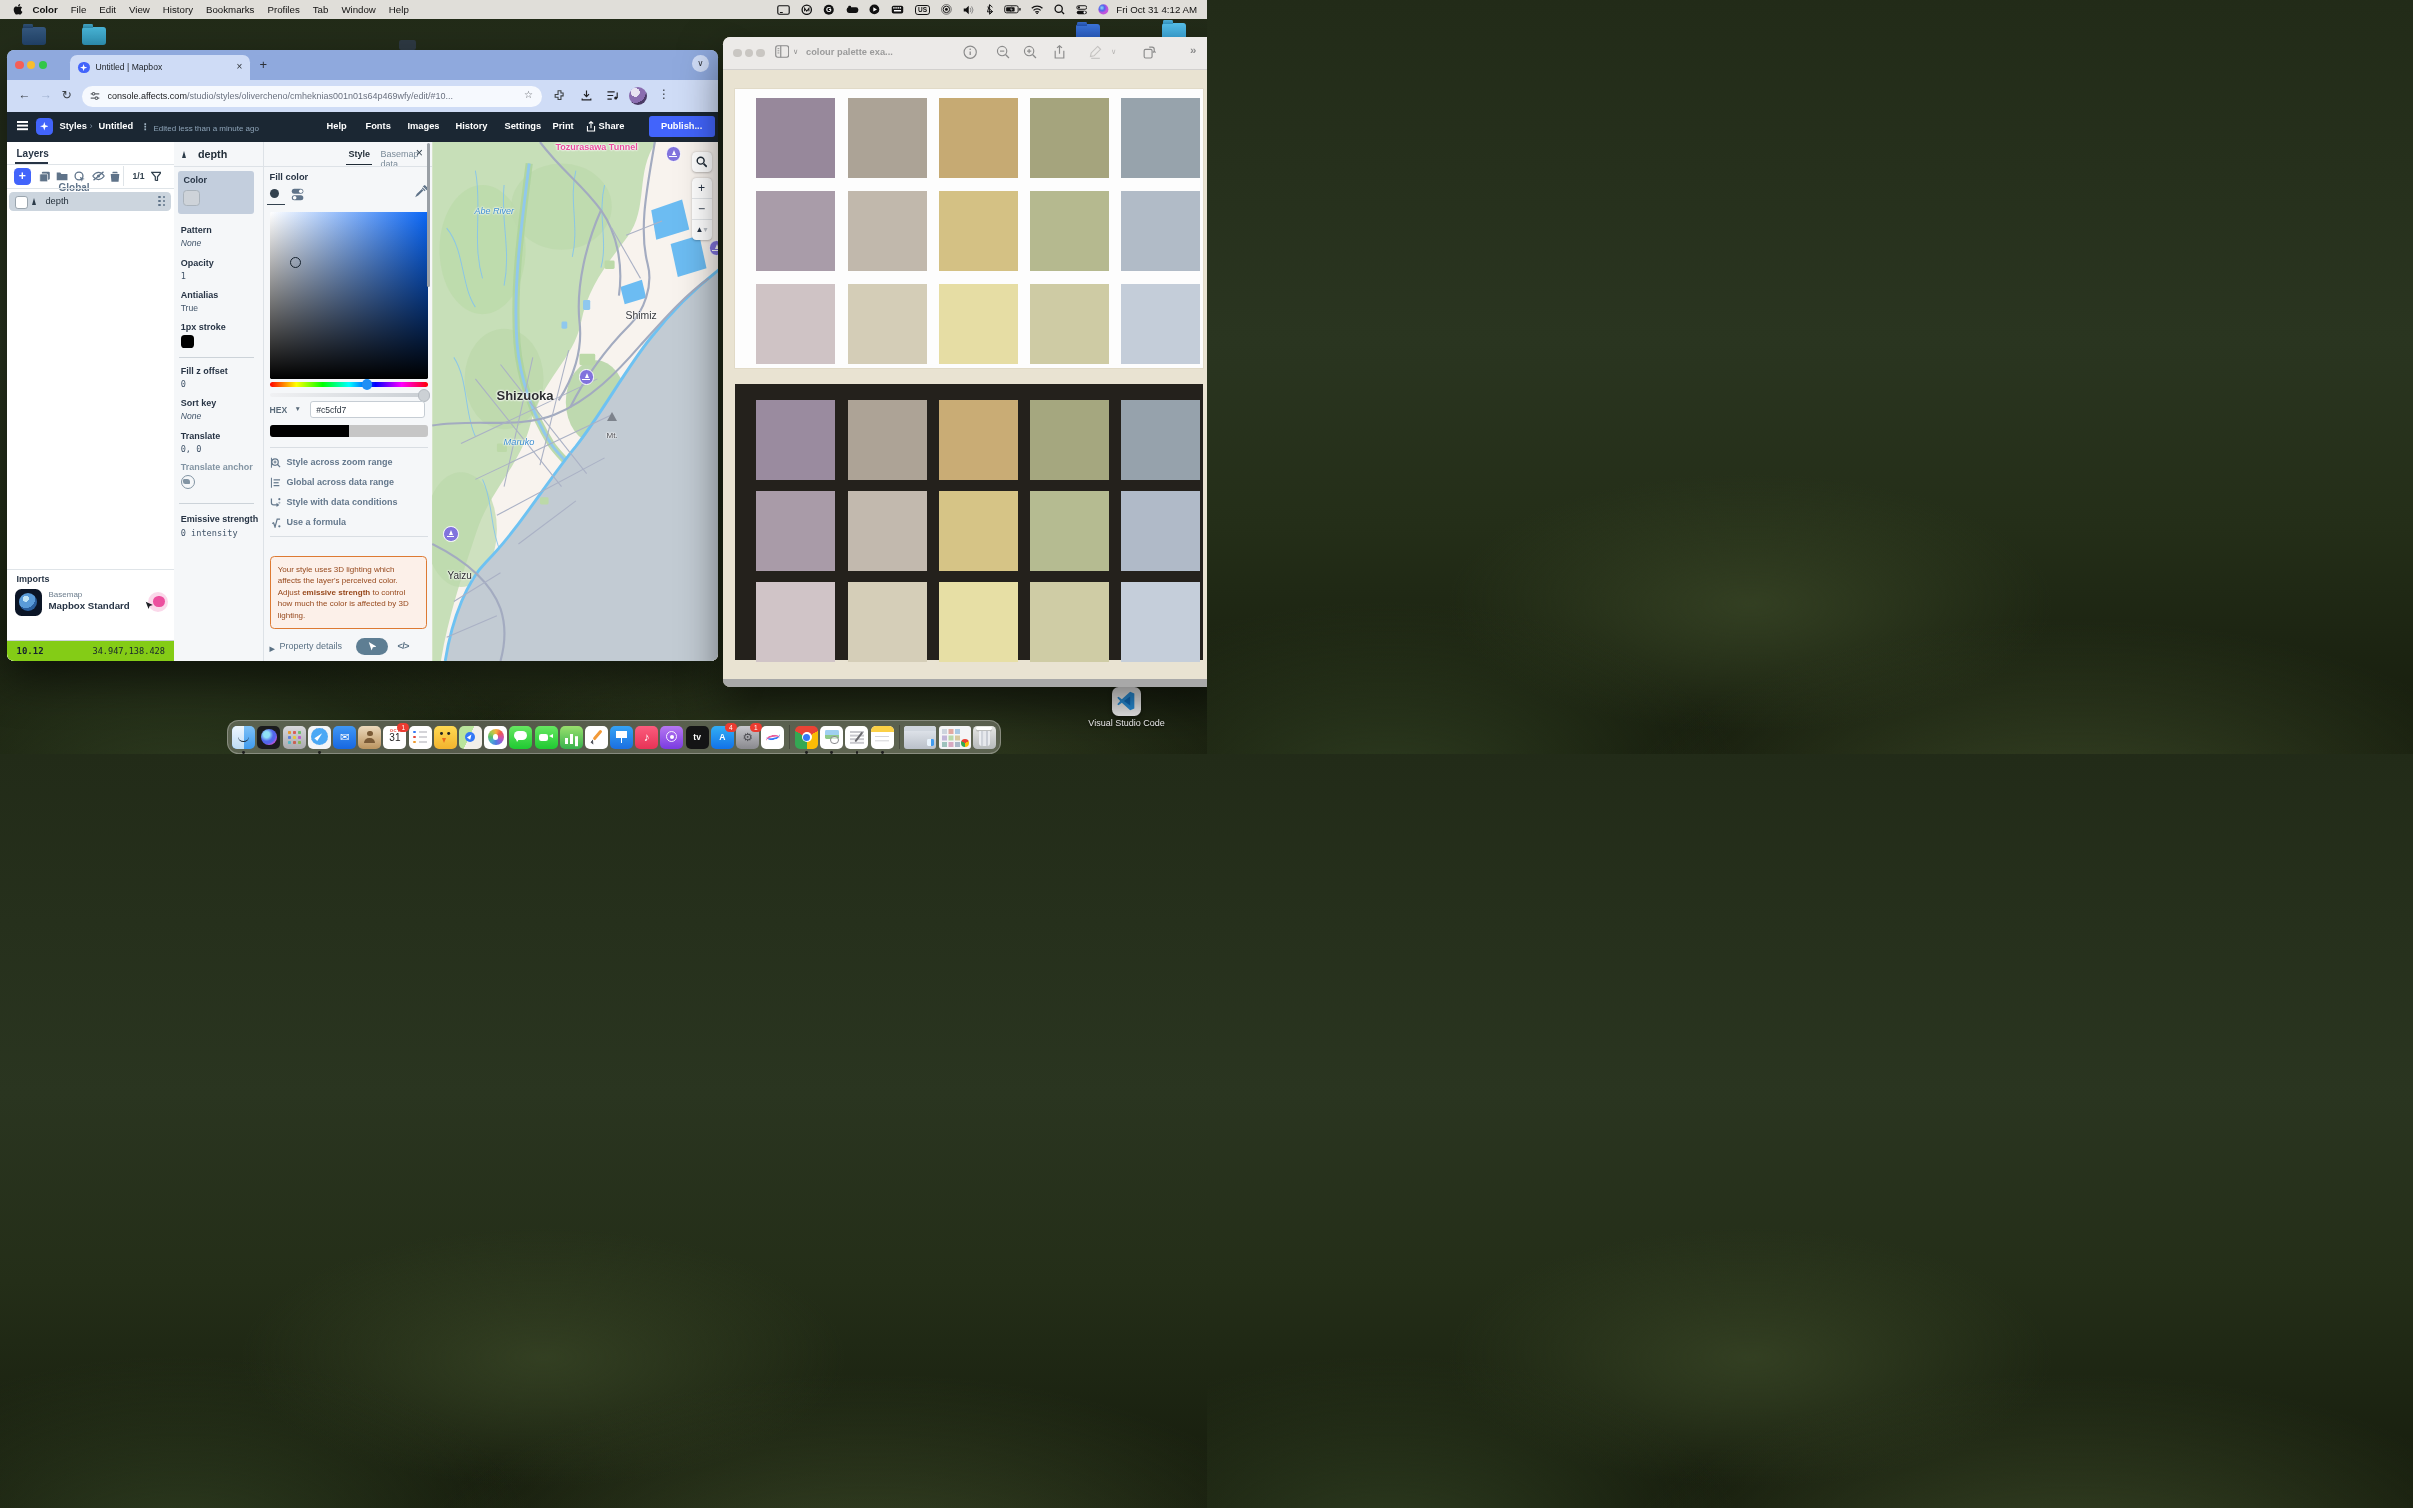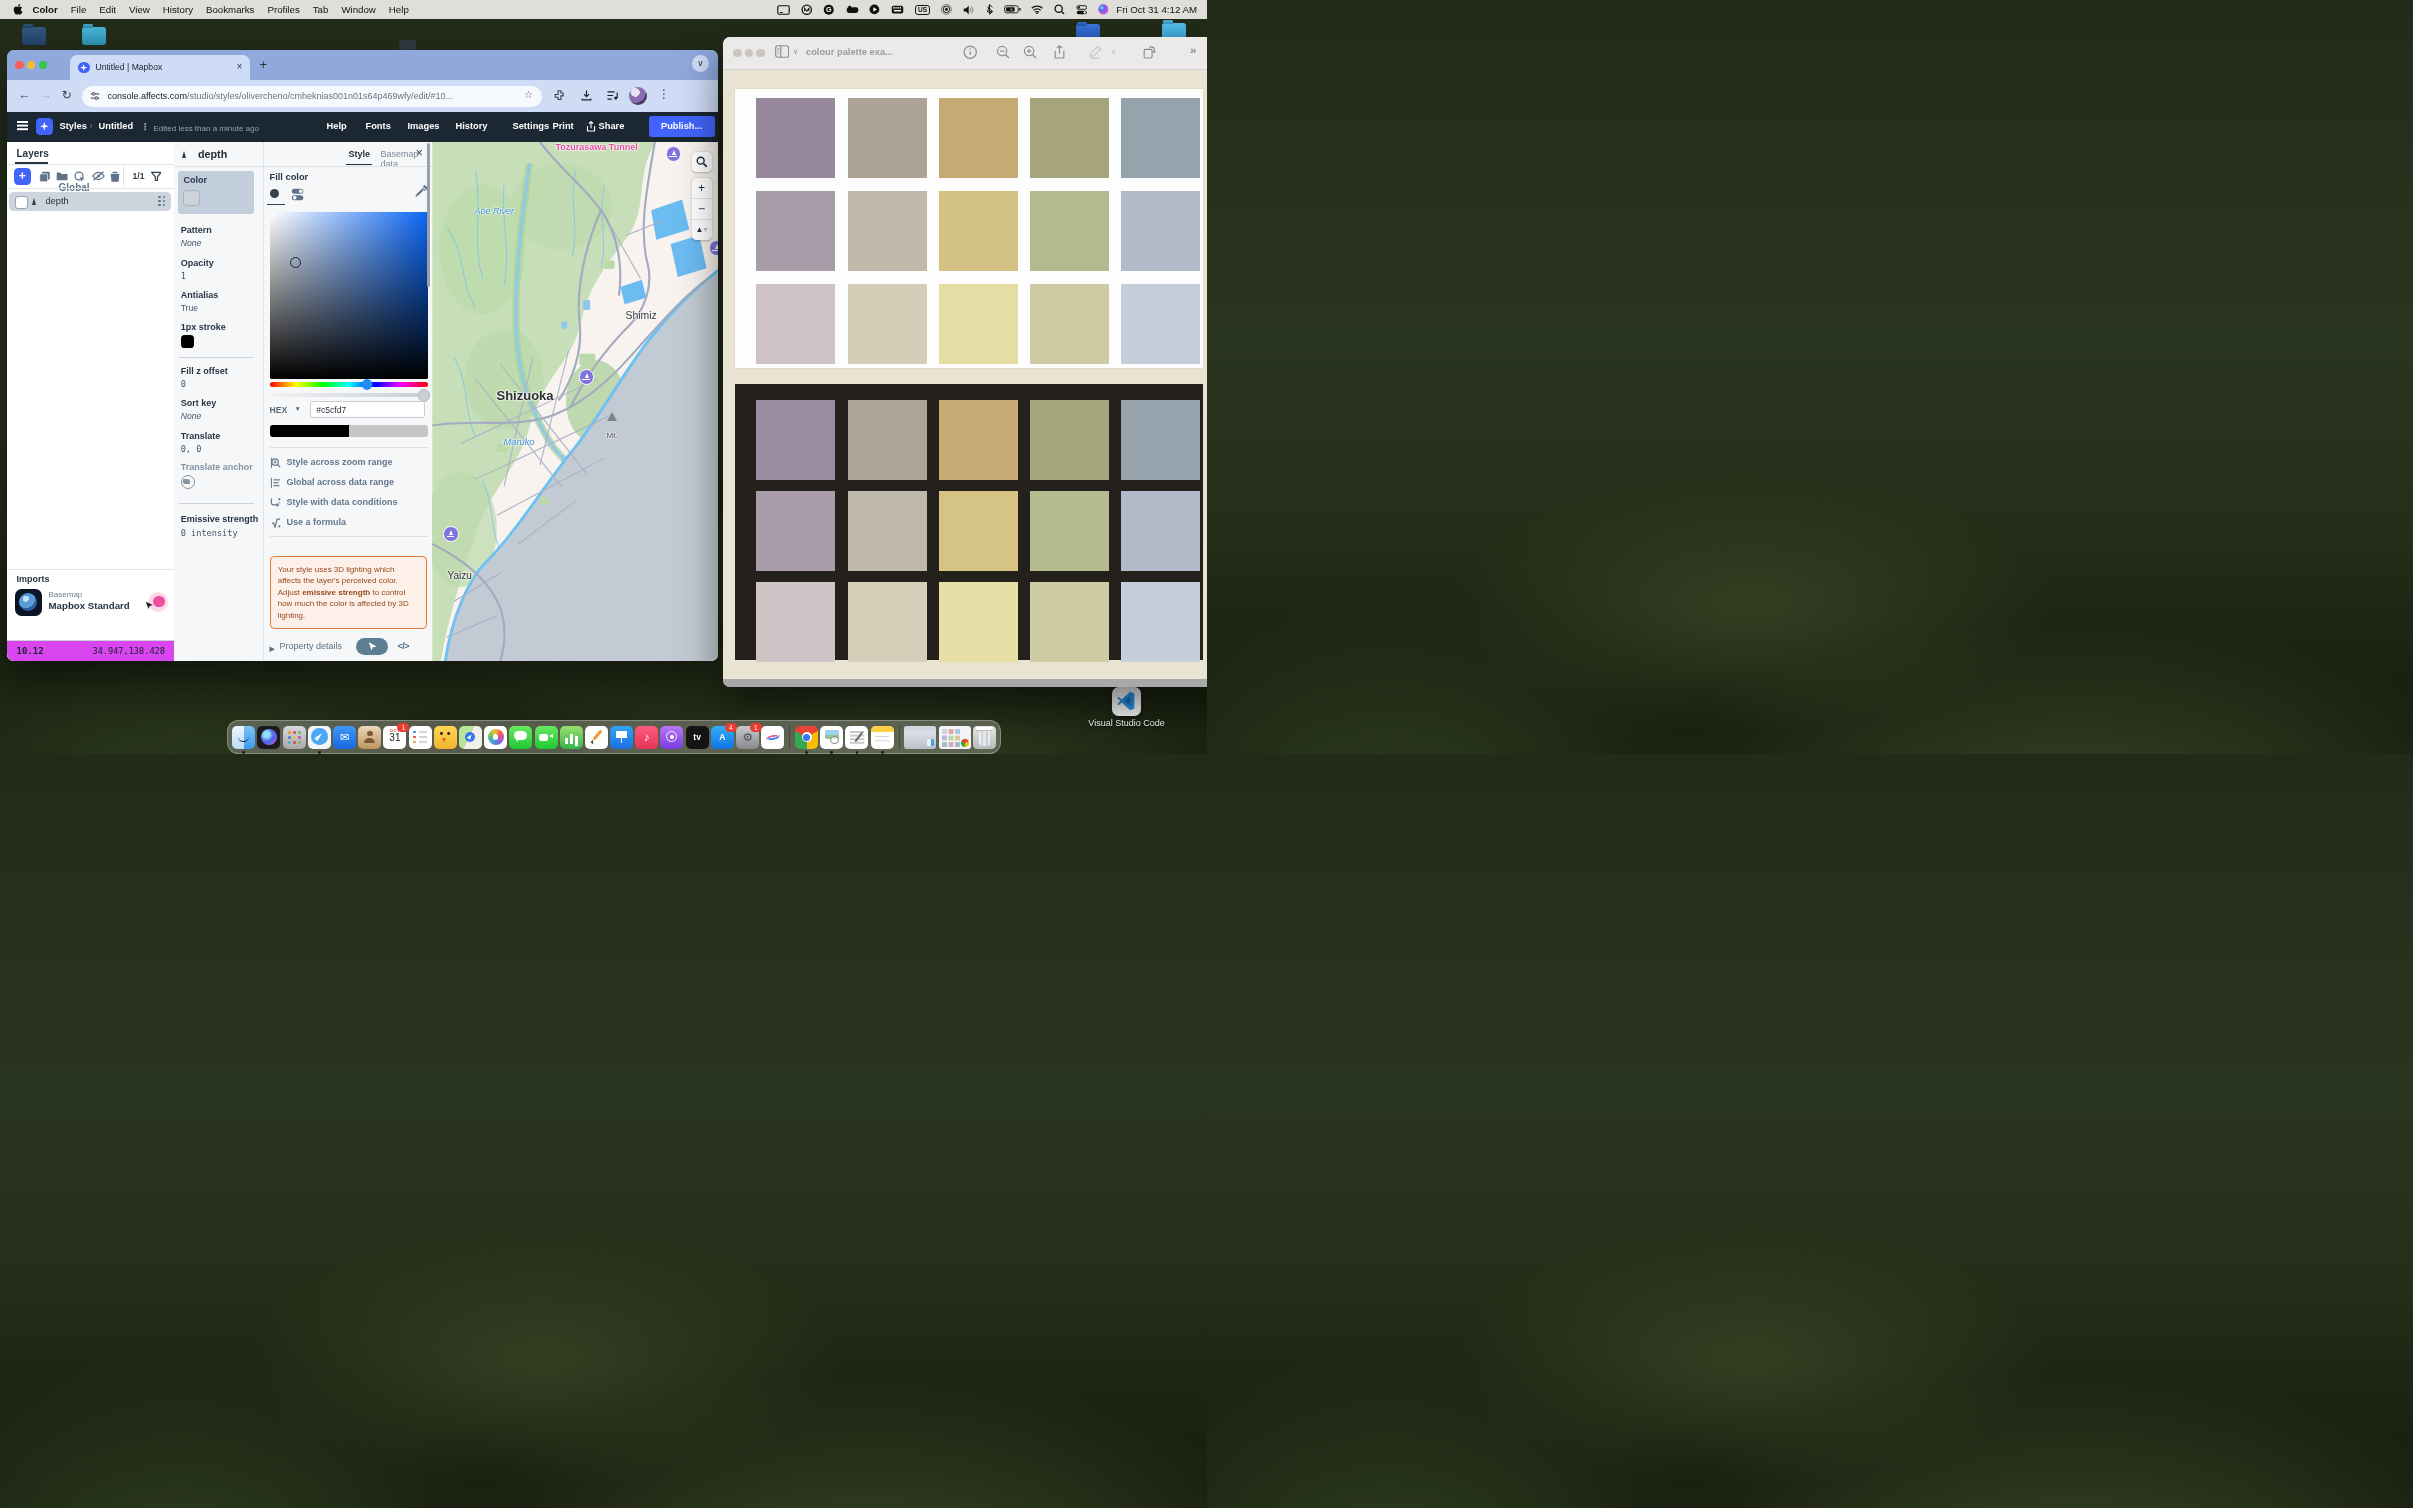--- a/index.html
+++ b/index.html
@@ -81,21 +81,21 @@
   
   .imports-div{position:absolute;left:0;top:427px;width:100%;height:0.7px;background:#dfe4e8;}
   .imports-title{position:absolute;left:10px;top:432px;font-size:9px;font-weight:700;color:#273445;}
   .imp-thumb{position:absolute;left:8.6px;top:447px;width:26.6px;height:26.6px;border-radius:6.5px;background:#0b1526;}
   .imp-thumb::before{content:"";position:absolute;left:4.3px;top:4.3px;width:18px;height:18px;border-radius:50%;
     background:radial-gradient(circle at 38% 32%, #bfe3f5 0 18%, #5a9bd8 19% 55%, #2a5f9e 56%);}
   .imp-kind{position:absolute;left:42px;top:448px;font-size:8px;color:#6b7c8c;}
   .imp-name{position:absolute;left:42px;top:458px;font-size:9.7px;font-weight:700;color:#273445;}
   .imp-pink{position:absolute;left:141px;top:450px;width:20px;height:20px;border-radius:50%;background:rgba(236,79,158,.22);}
   .imp-pink::before{content:"";position:absolute;left:5.7px;top:3.6px;width:11.5px;height:11.5px;border-radius:50%;background:#ec4f9e;}
-  .lp-status{position:absolute;left:0;bottom:0;width:100%;height:20px;background:#d946ef;border-top:0.7px solid #ccd3d9;
+  .lp-status{position:absolute;left:0;bottom:0;width:100%;height:20px;background:#84cc16;border-top:0.7px solid #ccd3d9;
     font-family:"DejaVu Sans Mono",monospace;color:#16222e;}
   .lp-zoom{position:absolute;left:10px;top:5px;font-size:9px;font-weight:700;}
   .lp-coords{position:absolute;right:8.6px;top:5px;font-size:8.6px;}
   
   .props{position:absolute;left:167px;top:0;width:258px;bottom:0;background:#f5f7f9;border-right:0.7px solid #d7dde2;}
   .pr-title{position:absolute;left:24.4px;top:5.7px;font-size:10.8px;font-weight:700;color:#1f2b36;}
   .pr-trap{position:absolute;left:8.6px;top:9.3px;}
   .pr-tab{position:absolute;top:7.2px;font-size:9px;color:#1f2b36;font-weight:600;}
   .pr-tab.inactive{color:#7b8b99;font-weight:400;}
   .pr-close{position:absolute;right:8.6px;top:4.3px;font-size:12.2px;color:#33424f;}
@@ -450,21 +450,21 @@
       </div>
     <span class="crumb" style="left:53px;">Styles</span>
     <span class="crumb crumbsep" style="left:83px;">›</span>
     <span class="crumb" style="left:92px;">Untitled</span>
     <span class="crumb" style="left:134px;color:#9fb2c2;">⋮</span>
     <span class="edited" style="left:147px;">Edited less than a minute ago</span>
     <span class="mbnav" style="left:320px;">Help</span>
     <span class="mbnav" style="left:359px;">Fonts</span>
     <span class="mbnav" style="left:401px;">Images</span>
     <span class="mbnav" style="left:449px;">History</span>
-    <span class="mbnav" style="left:498px;margin-left:8px;">Settings</span>
+    <span class="mbnav" style="left:498px;">Settings</span>
     <span class="mbnav" style="left:546px;">Print</span>
     <svg style="position:absolute;left:579px;top:8.6px;" width="10" height="11.5" viewBox="0 0 14 16">
         <g stroke="#fff" stroke-width="1.5" fill="none">
           <path d="M7 1v9M4 3.5 7 1l3 2.5"></path>
           <path d="M2 7v7h10V7"></path>
         </g>
       </svg>
     <span class="mbnav" style="left:592px;">Share</span>
     <div class="publish">Publish...</div>
   </div>

